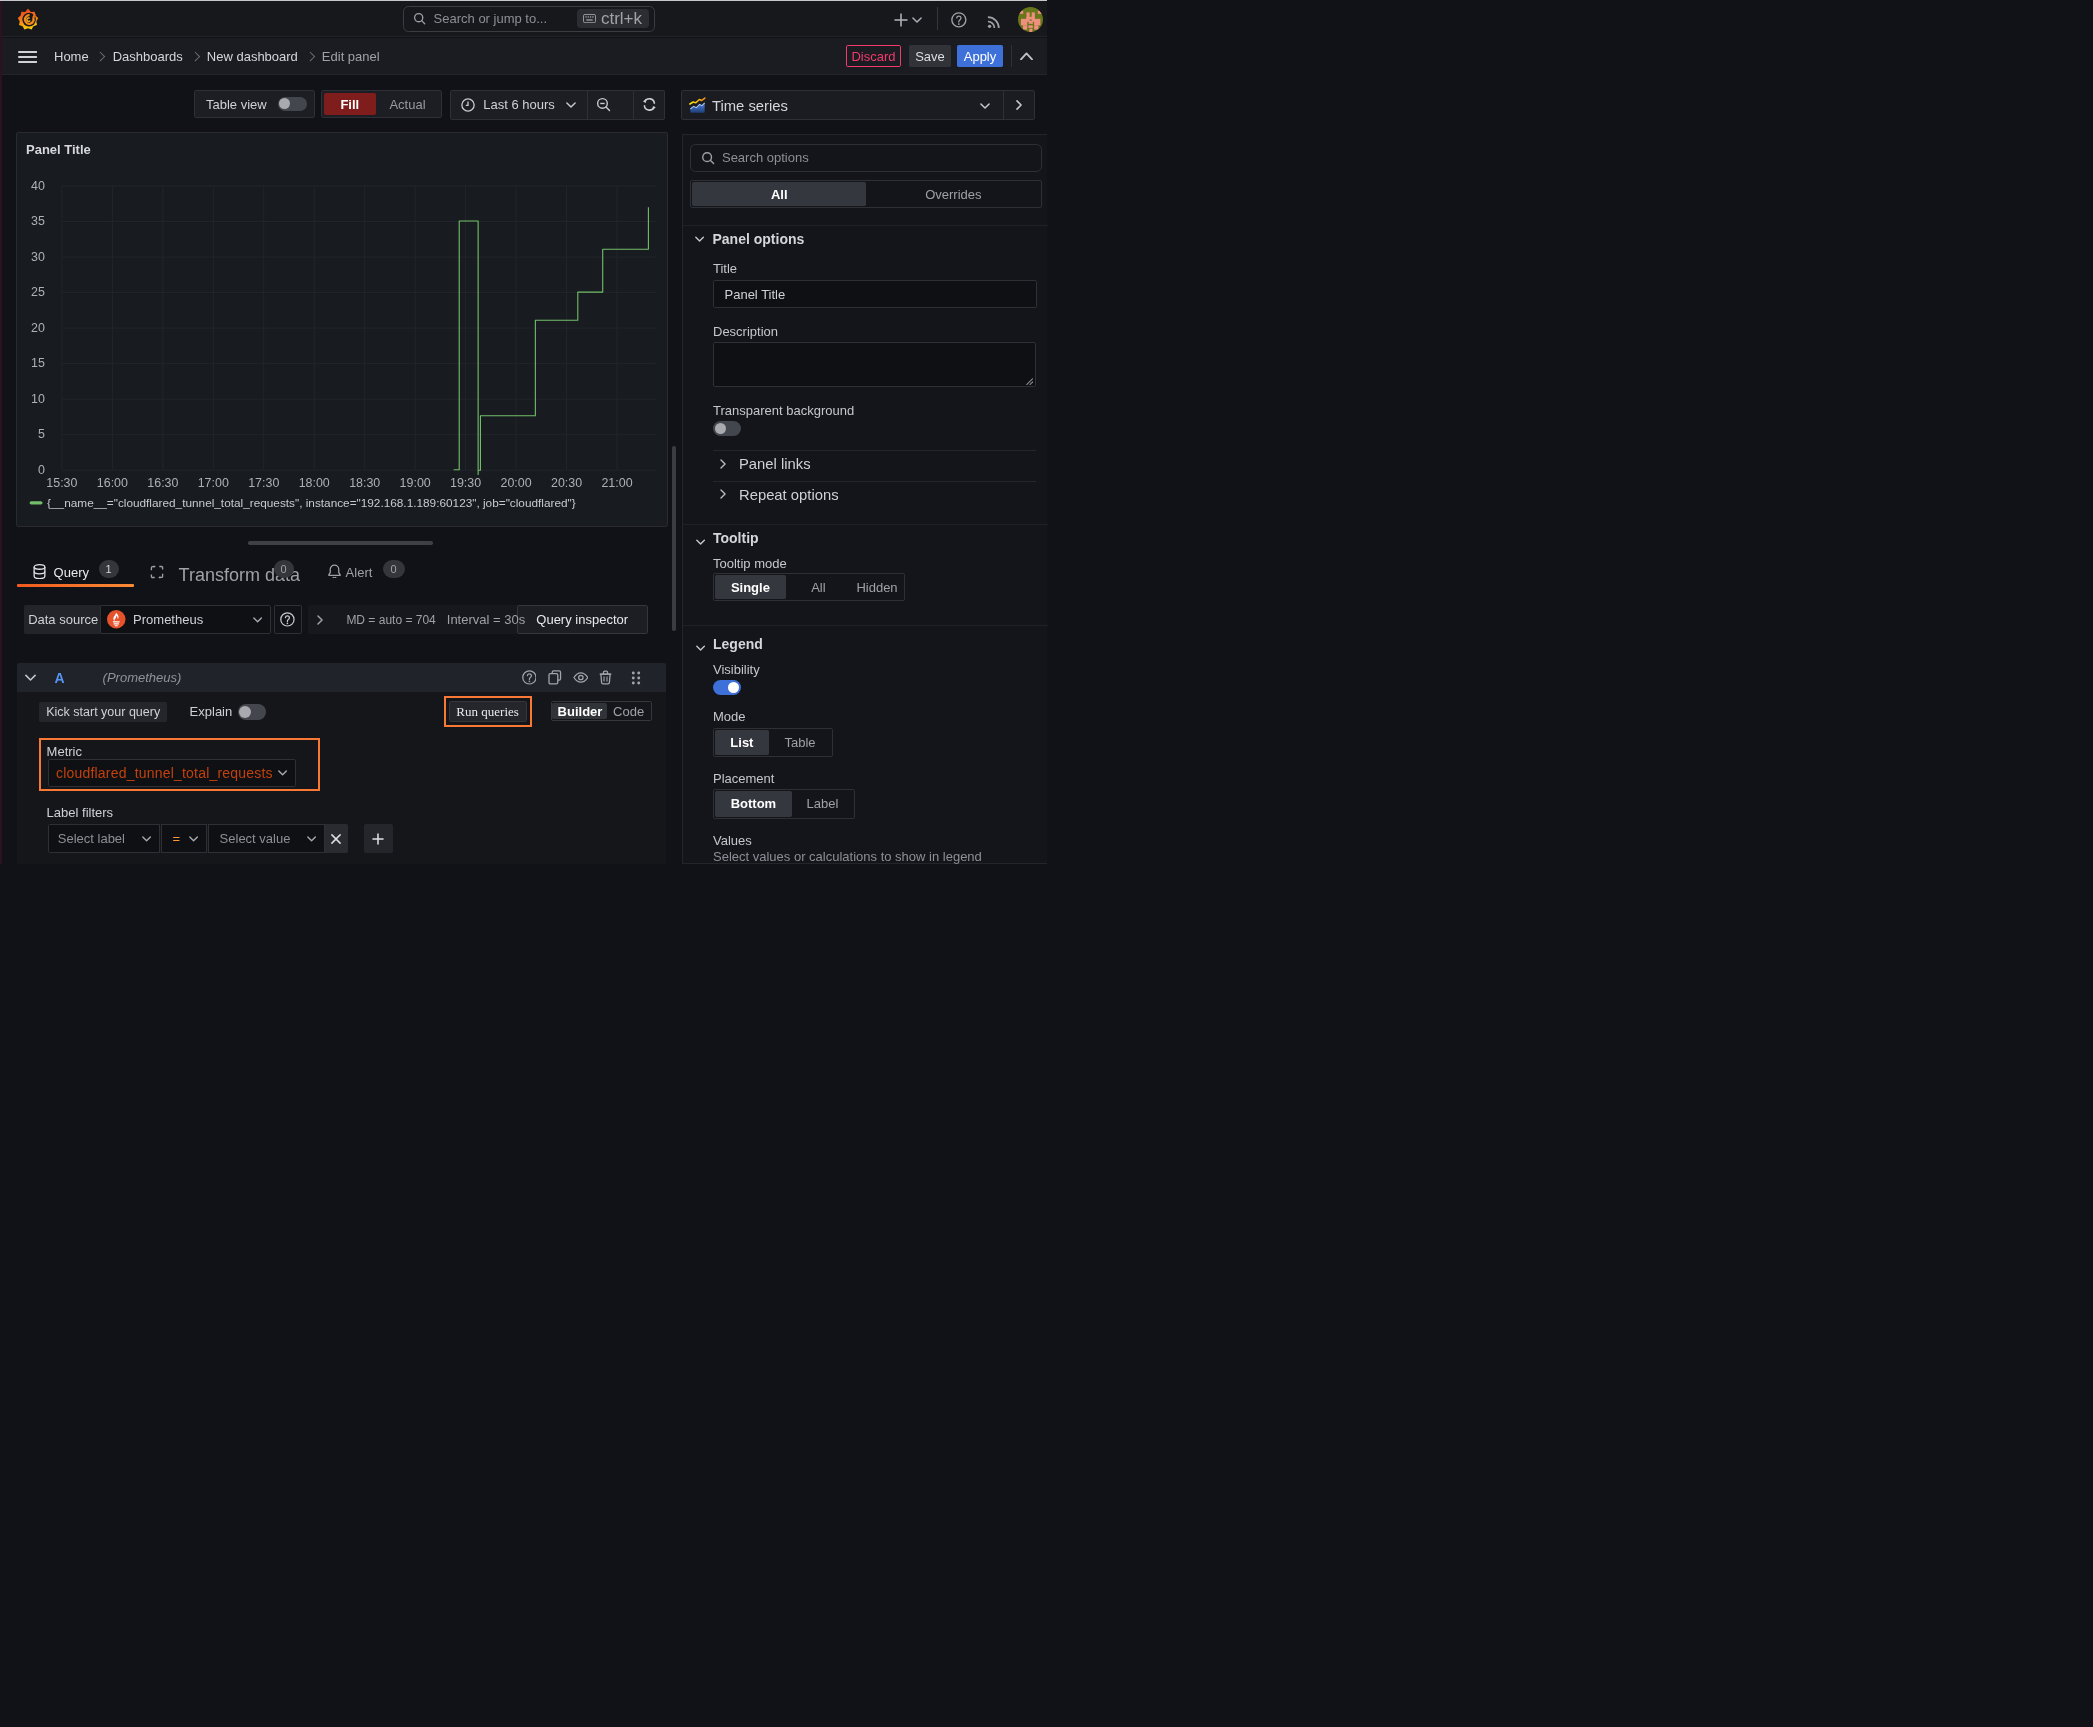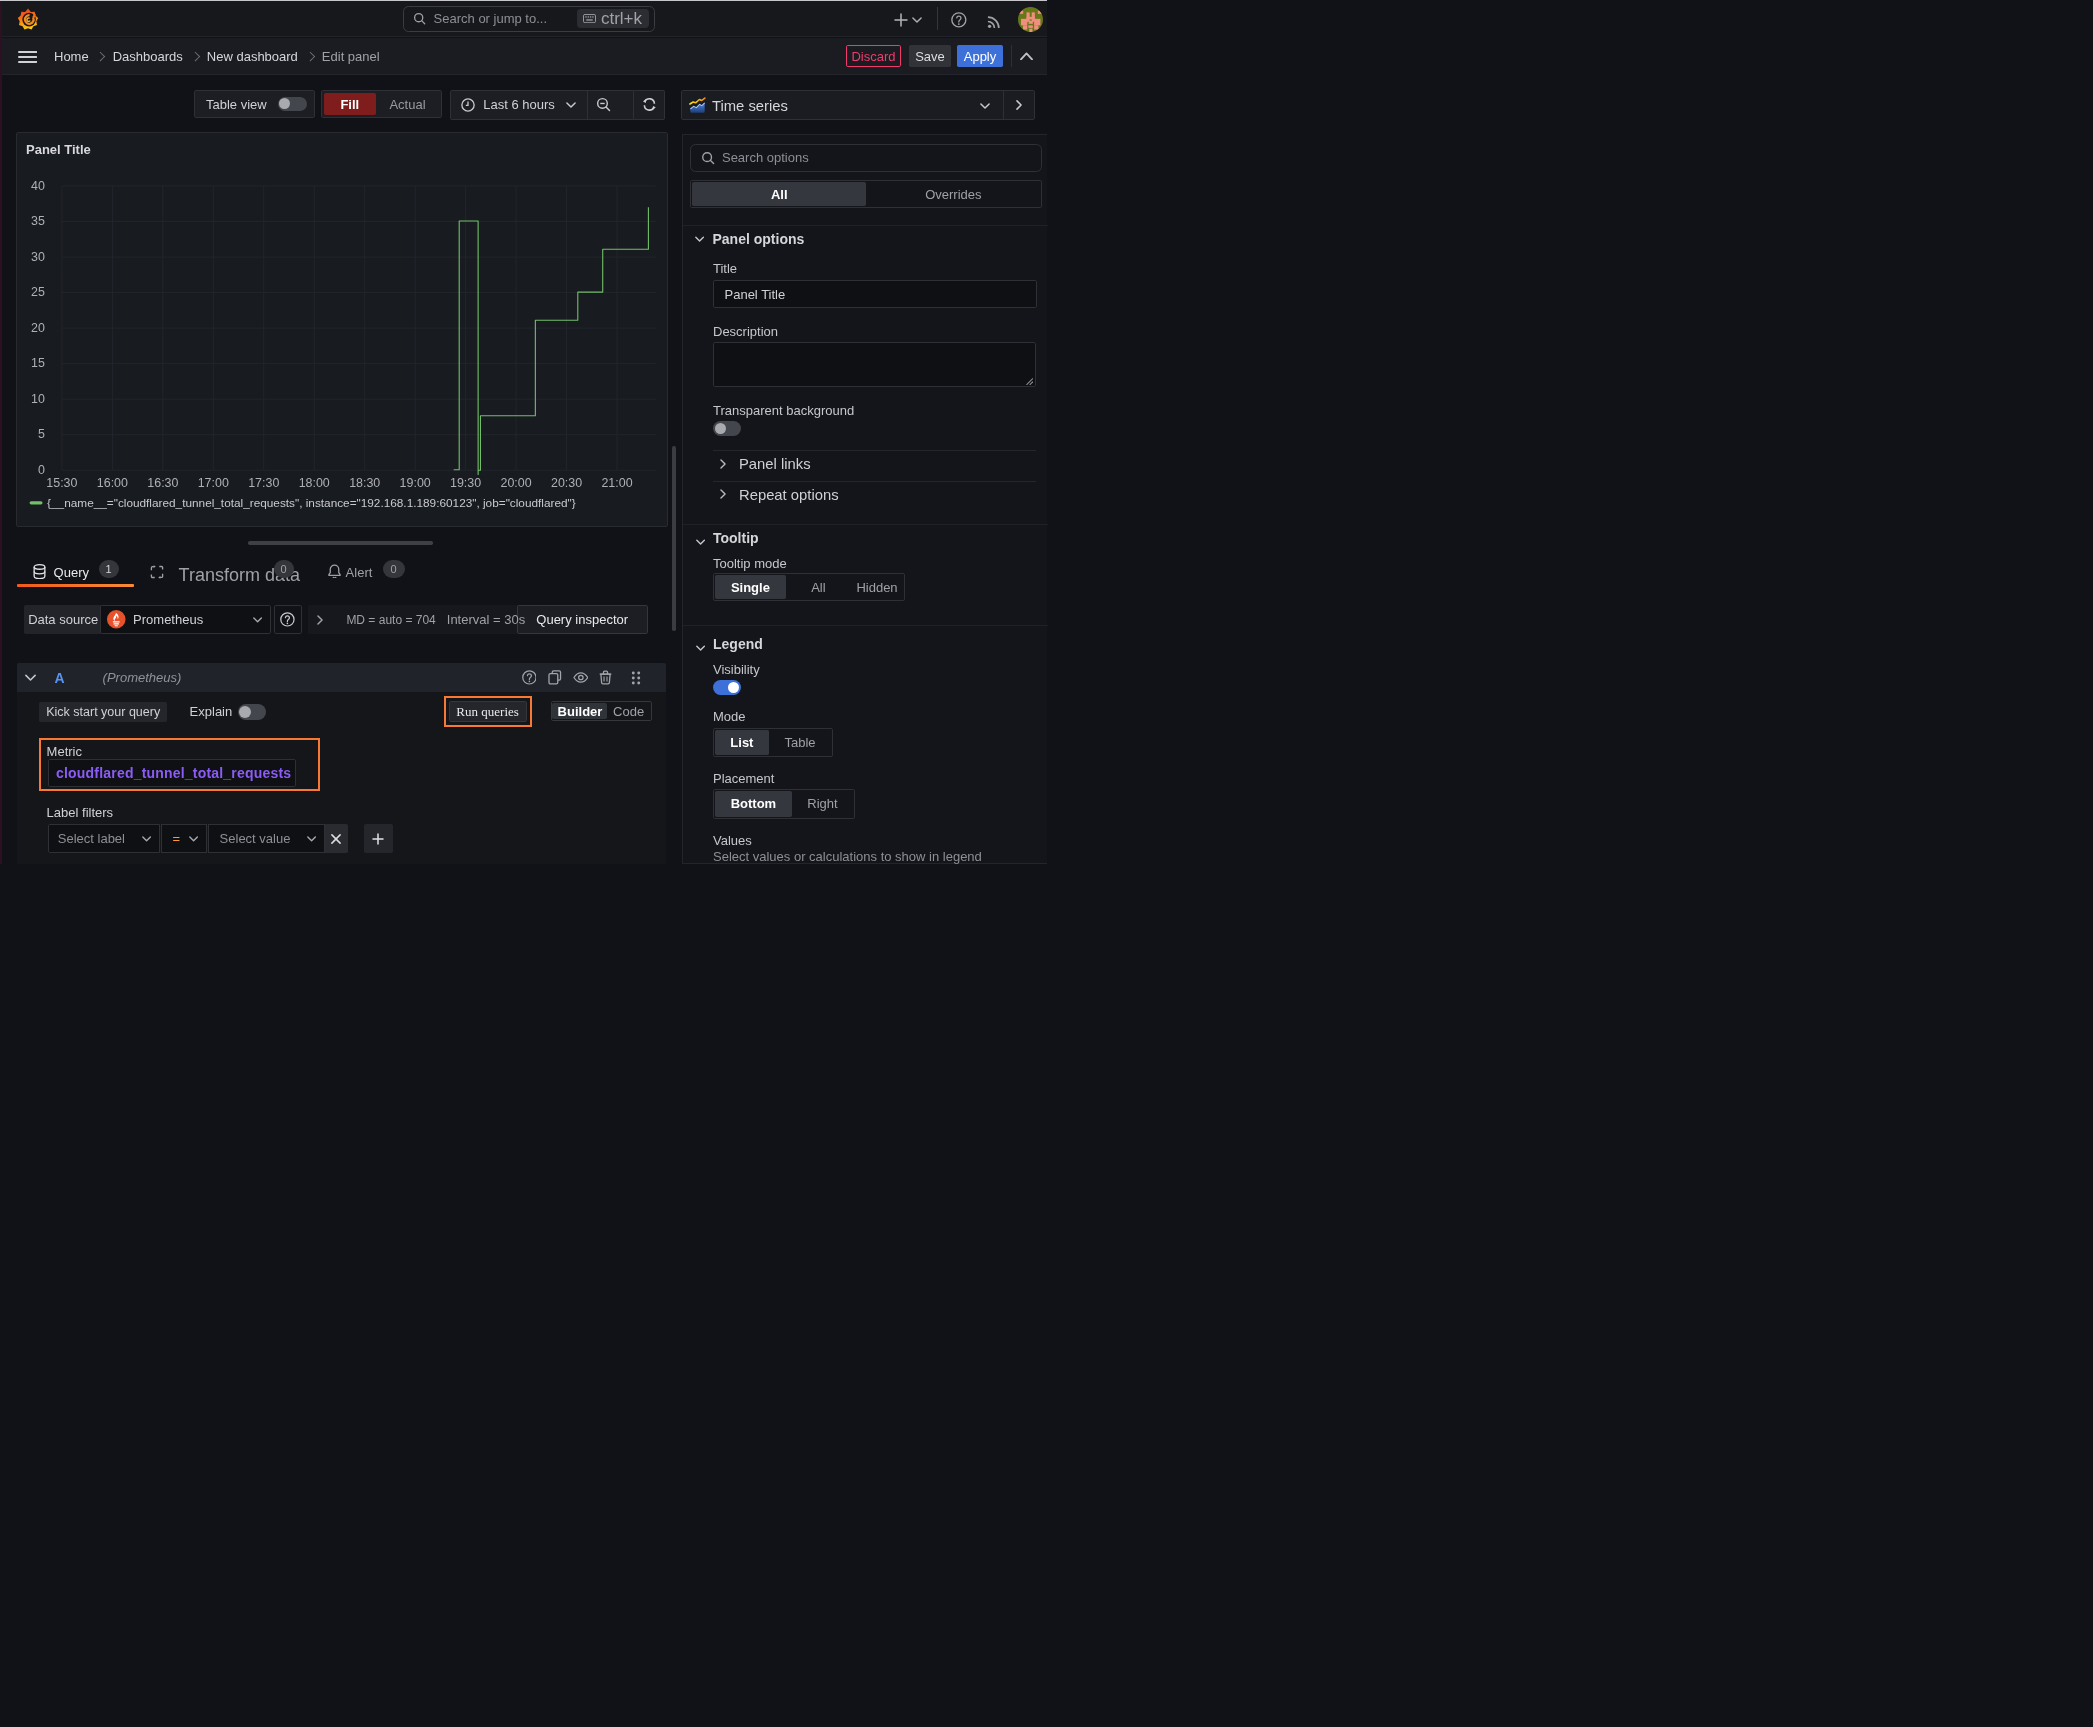--- a/index.html
+++ b/index.html
@@ -340,21 +340,21 @@
     </span>
   <div class="abs" style="left:427px;top:33px;width:88px;height:31px;border:2.3px solid #f87834;"></div>
   <div class="abs row" style="left:432px;top:38px;width:78px;height:21px;background:#24262c;border:0.9px solid #35373d;border-radius:1.8px;justify-content:center;font-size:13px;color:#e8e9eb;font-family:Liberation Serif, serif;">Run queries</div>
   <div class="abs row" style="left:534px;top:38px;width:101px;height:20px;border:0.9px solid #35373d;border-radius:1.8px;padding:0.9px;">
     <span class="row" style="width:55px;height:100%;background:#303338;border-radius:1.8px;justify-content:center;font-size:13px;color:#fff;font-weight:bold;">Builder</span>
     <span class="row" style="flex:1;justify-content:center;font-size:13px;color:#9fa1a7;">Code</span>
   </div>
   <div class="abs" style="left:22px;top:75px;width:281px;height:53px;border:2.3px solid #f87834;"></div>
   <span class="abs" style="left:30px;top:81px;font-size:13px;color:#d0d1d6;">Metric</span>
   <div class="abs row" style="left:31px;top:96px;width:248px;height:28px;background:#0e1013;border:0.9px solid #2e3036;border-radius:1.8px;padding:0 7.4px;">
-    <span style="font-size:14px;color:#8b5cf6;letter-spacing:0.2px;font-weight:bold;">cloudflared_tunnel_total_requests</span>
+    <span style="font-size:14px;color:#c2410c;letter-spacing:0.2px;">cloudflared_tunnel_total_requests</span>
     <svg style="margin-left:auto" width="9.2" height="6" viewBox="0 0 11 7">
         <polyline points="1,1 5.5,5.5 10,1" fill="none" stroke="#a6a8ad" stroke-width="1.7" stroke-linecap="round" stroke-linejoin="round"></polyline>
       </svg>
   </div>
   <span class="abs" style="left:30px;top:142px;font-size:13px;color:#d0d1d6;">Label filters</span>
   <div class="abs row" style="left:31px;top:161px;width:112px;height:29px;background:#0e1013;border:0.9px solid #2e3036;border-radius:1.8px 0 0 1.8px;padding:0 7.4px 0 9.2px;">
     <span style="font-size:13px;color:#8d8f96;">Select label</span>
     <svg style="margin-left:auto" width="9.2" height="6" viewBox="0 0 11 7">
         <polyline points="1,1 5.5,5.5 10,1" fill="none" stroke="#a6a8ad" stroke-width="1.7" stroke-linecap="round" stroke-linejoin="round"></polyline>
       </svg>
@@ -483,18 +483,18 @@
       <span style="position:absolute;right:1.8px;top:1.8px;width:11px;height:11px;border-radius:50%;background:#ffffff;"></span>
     </span>
   <span class="abs lbl14" style="left:30px;top:574px;">Mode</span>
   <div class="abs row" style="left:30px;top:593px;width:120px;height:29px;border:0.9px solid #2e3036;border-radius:1.8px;padding:0.9px;">
     <span class="seg" style="width:54px;height:100%;background:#34373d;border-radius:1.8px;color:#fff;font-weight:bold;">List</span>
     <span class="seg" style="flex:1;color:#9fa1a6;">Table</span>
   </div>
   <span class="abs lbl14" style="left:30px;top:636px;">Placement</span>
   <div class="abs row" style="left:30px;top:654px;width:142px;height:29.5px;border:0.9px solid #2e3036;border-radius:1.8px;padding:0.9px;">
     <span class="seg" style="width:77px;height:100%;background:#34373d;border-radius:1.8px;color:#fff;font-weight:bold;">Bottom</span>
-    <span class="seg" style="flex:1;color:#9fa1a6;">Right</span>
+    <span class="seg" style="flex:1;color:#9fa1a6;">Label</span>
   </div>
   <span class="abs lbl14" style="left:30px;top:698px;">Values</span>
   <span class="abs" style="left:30px;top:714px;font-size:13px;color:#8d8f96;">Select values or calculations to show in legend</span>
 </div>
 
 
 </body></html>

